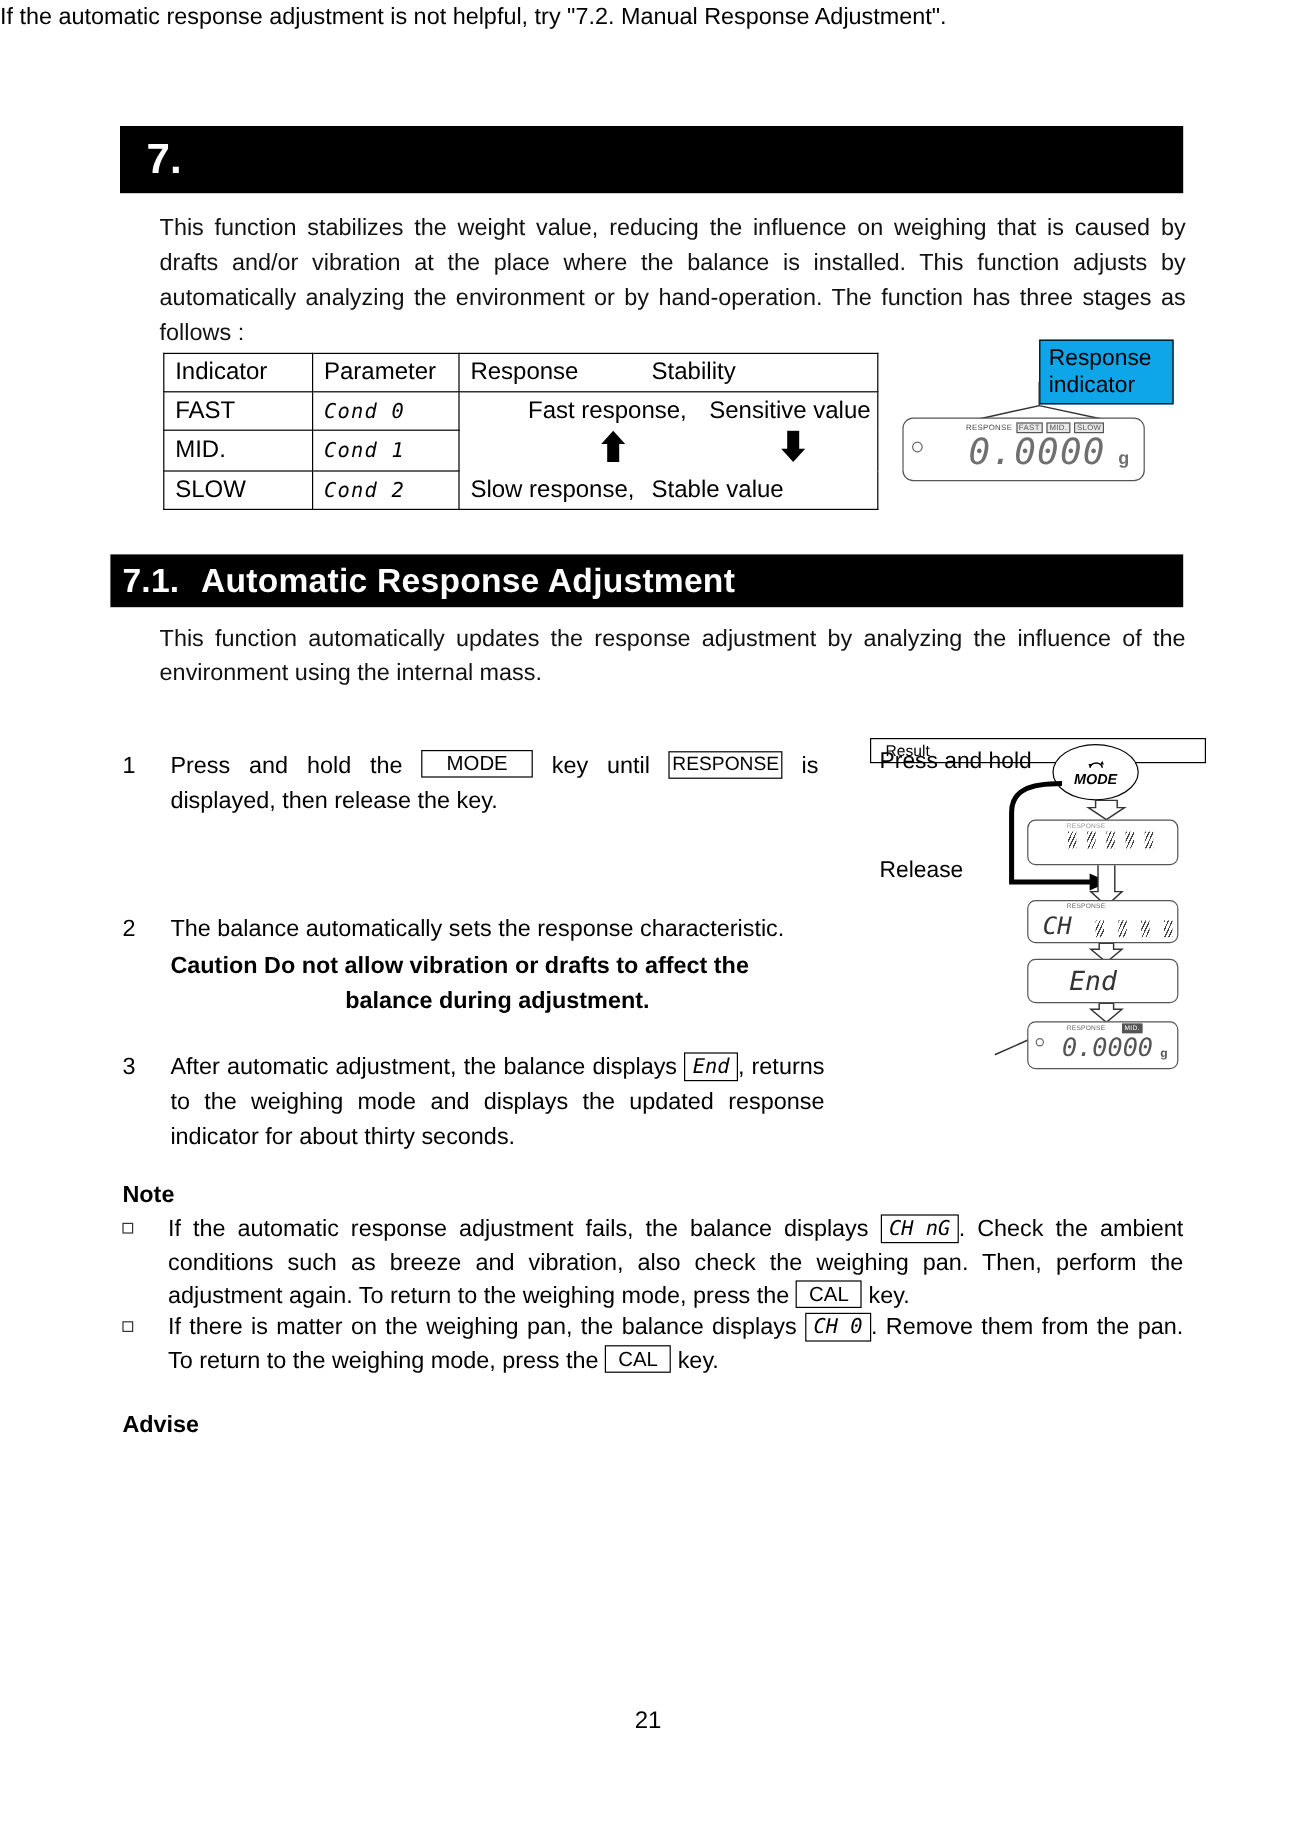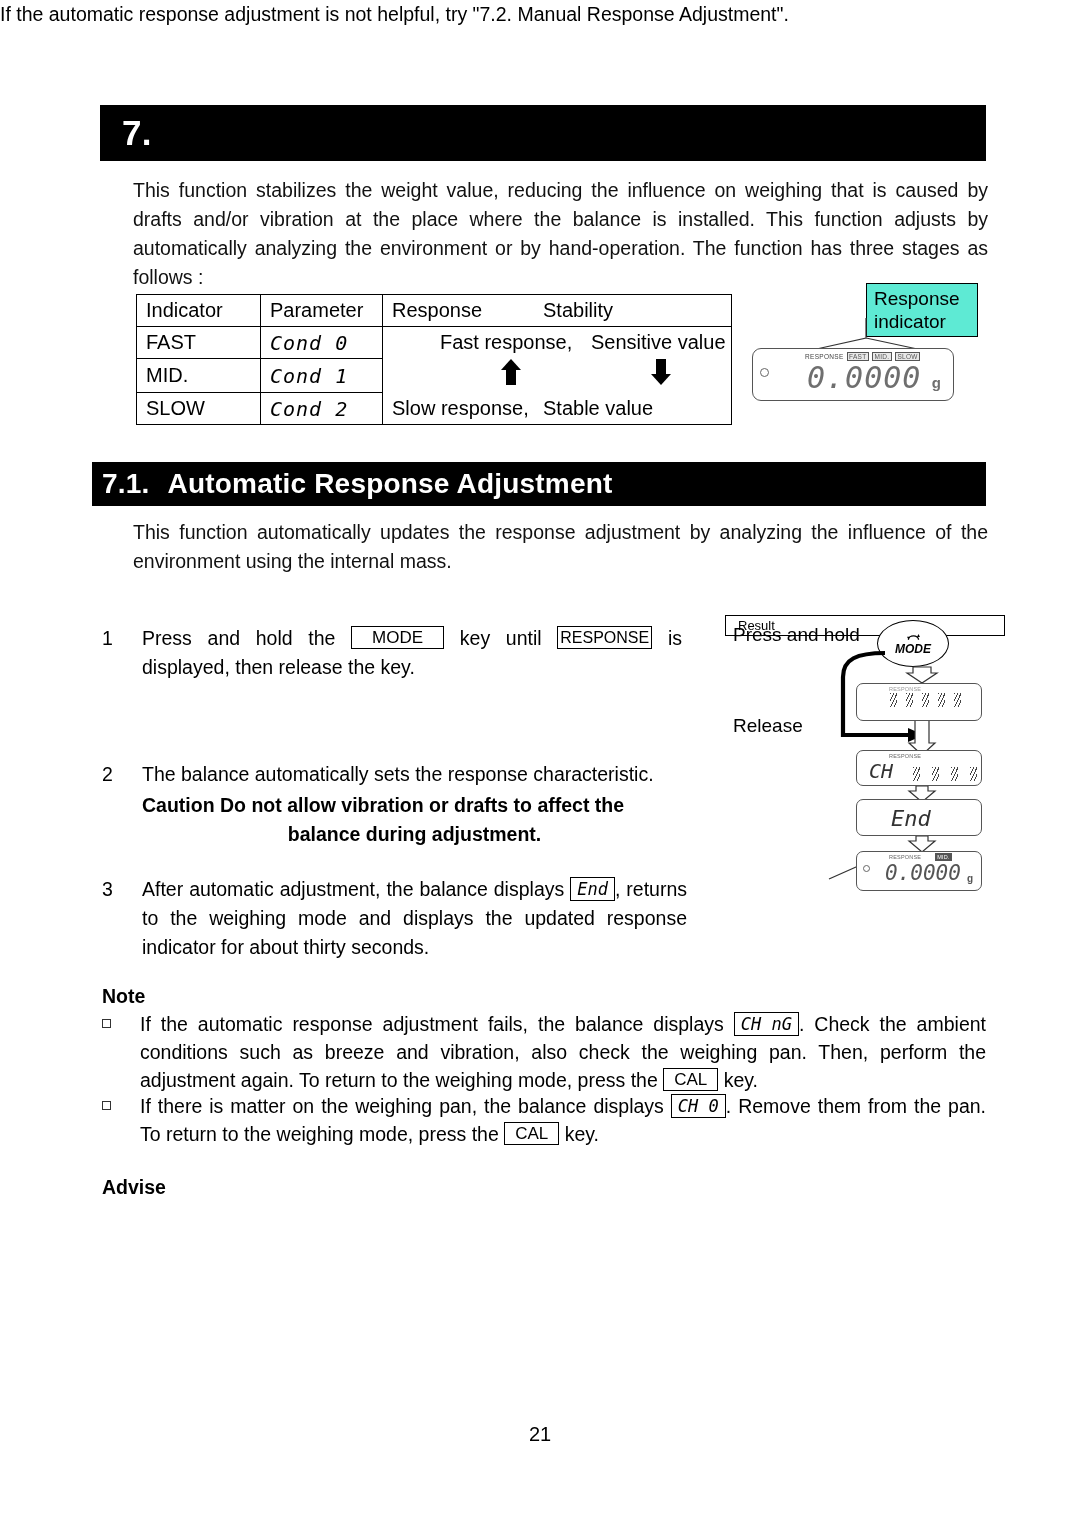--- a/index.html
+++ b/index.html
@@ -72,21 +72,21 @@
   .rs-inner { display: flex; width: 300px; }
   .rs-inner span { display: inline-block; }
   .rs-a { width: 160px; }
   .rs-b { width: 140px; }
 
   
   .lcd {
     font-family: "DejaVu Sans Mono", monospace;
     font-style: italic;
     letter-spacing: 1px;
-    font-size: 20px;
+    font-size: 17px;
   }
 
   
   .arr-cell { text-align: center; height: 34px; }
   .arrow-up, .arrow-down {
     display: inline-block; position: relative; width: 20px; height: 26px;
   }
   .arrow-up::before {
     content: ""; position: absolute; left: 5px; top: 9px; width: 10px; height: 17px; background: #000;
   }
@@ -99,21 +99,21 @@
   }
   .arrow-down::after {
     content: ""; position: absolute; left: 0; bottom: 0; width: 0; height: 0;
     border-left: 10px solid transparent; border-right: 10px solid transparent; border-top: 11px solid #000;
   }
 
   
   .callout {
     position: absolute;
     border: 1.5px solid #000;
-    background: #5eead4;
+    background: #0ea5e9;
     font-size: 19px;
     line-height: 23px;
     padding: 3px 7px;
   }
   #resp-callout { left: 866px; top: 283px; width: 112px; }
 
   
   .lcd-panel {
     position: absolute;
     border: 1.4px solid #555;

